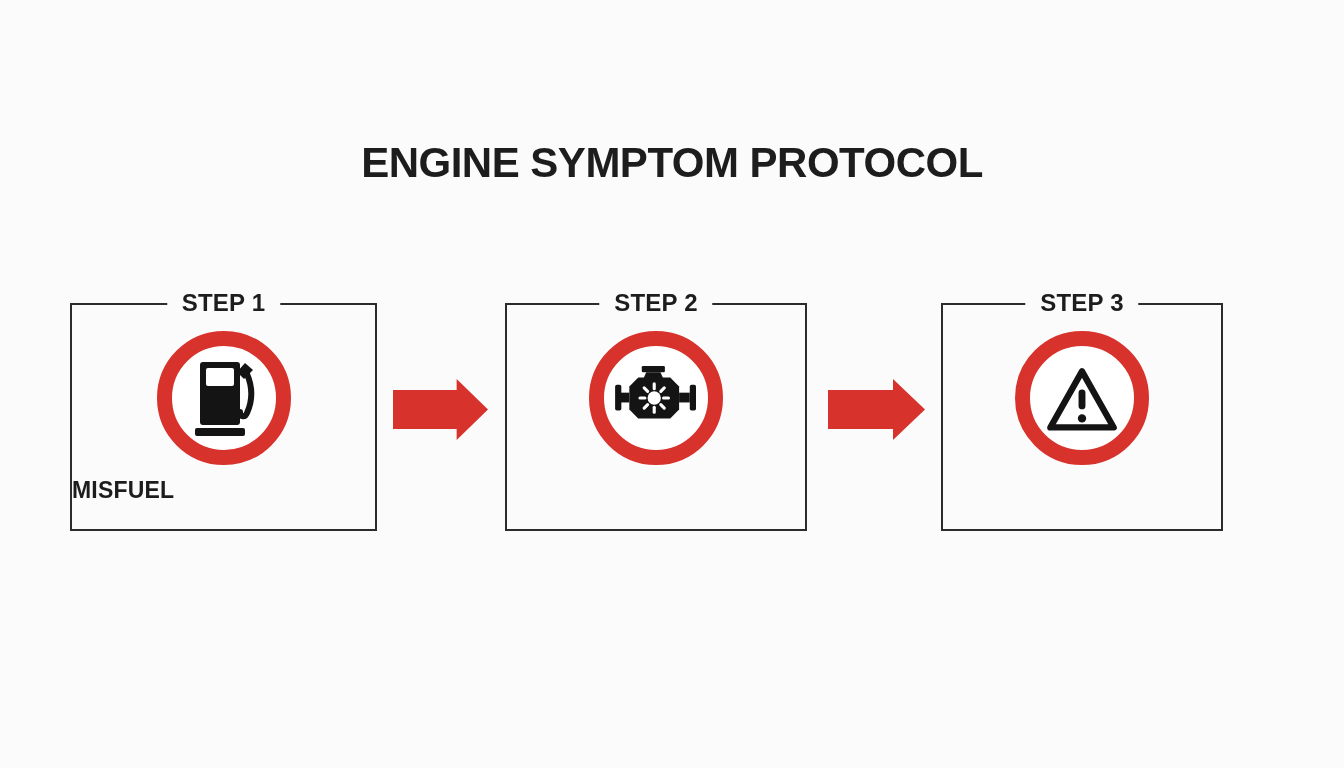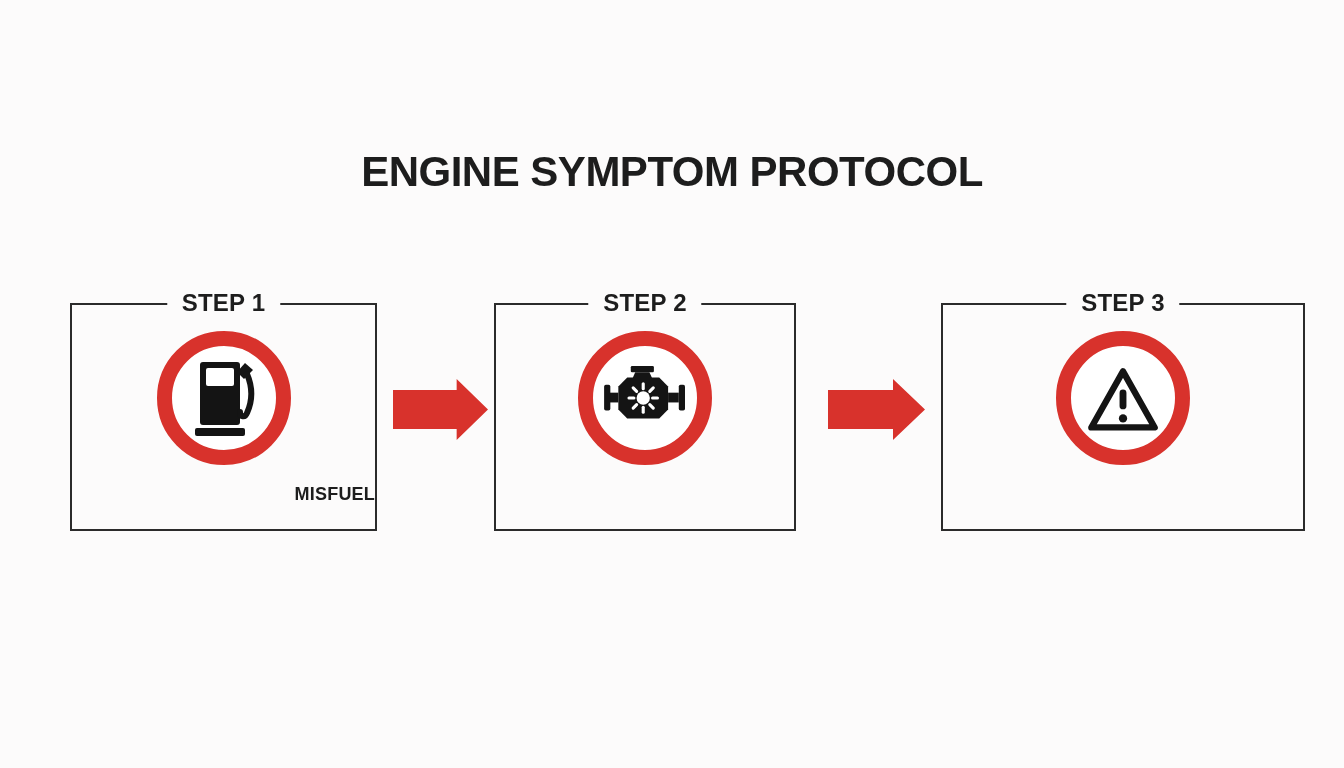--- a/index.html
+++ b/index.html
@@ -12,39 +12,39 @@
     width: 1344px;
     height: 768px;
     background: var(--bg, #FCFBFB);
     overflow: hidden;
   }
   .title {
     position: absolute;
     top: 136px;
     left: 0;
     right: 0;
-    margin: 12px;
+    margin: 3px;
     text-align: center;
     font-size: 42px;
     font-weight: bold;
     letter-spacing: -0.5px;
     color: var(--ink, #1D1D1D);
   }
   .step-box {
     position: absolute;
     top: 303px;
     height: 228px;
     box-sizing: border-box;
     border: 2px solid var(--border, #2B2B2B);
     background: var(--bg, #FCFBFB);
-    text-align: right;
+    text-align: left;
   }
   .step-box.b1 { left: 70px;  width: 307px; }
-  .step-box.b2 { left: 494px; width: 302px; }
-  .step-box.b3 { left: 941px; width: 364px; }
+  .step-box.b2 { left: 505px; width: 302px; }
+  .step-box.b3 { left: 941px; width: 282px; }
   .step-label {
     position: absolute;
     top: -2px;
     left: 50%;
     transform: translate(-50%, -50%);
     background: var(--bg, #FCFBFB);
     padding: 0 15px;
     font-size: 24px;
     font-weight: bold;
     letter-spacing: 0.2px;
@@ -57,22 +57,22 @@
     box-sizing: border-box;
     border: 15px solid var(--red, #D8322C);
     border-radius: 50%;
     background: #fff;
     margin: 26px auto 0 auto;
     display: flex;
     align-items: center;
     justify-content: center;
   }
   .caption {
-    margin-top: 19px;
-    font-size: 18px;
+    margin-top: 12px;
+    font-size: 23px;
     font-weight: bold;
     letter-spacing: 0.2px;
     color: var(--ink, #1D1D1D);
     white-space: nowrap;
   }
   .arrow {
     position: absolute;
     top: 379px;
     height: 61px;
     background: var(--red, #D8322C);

